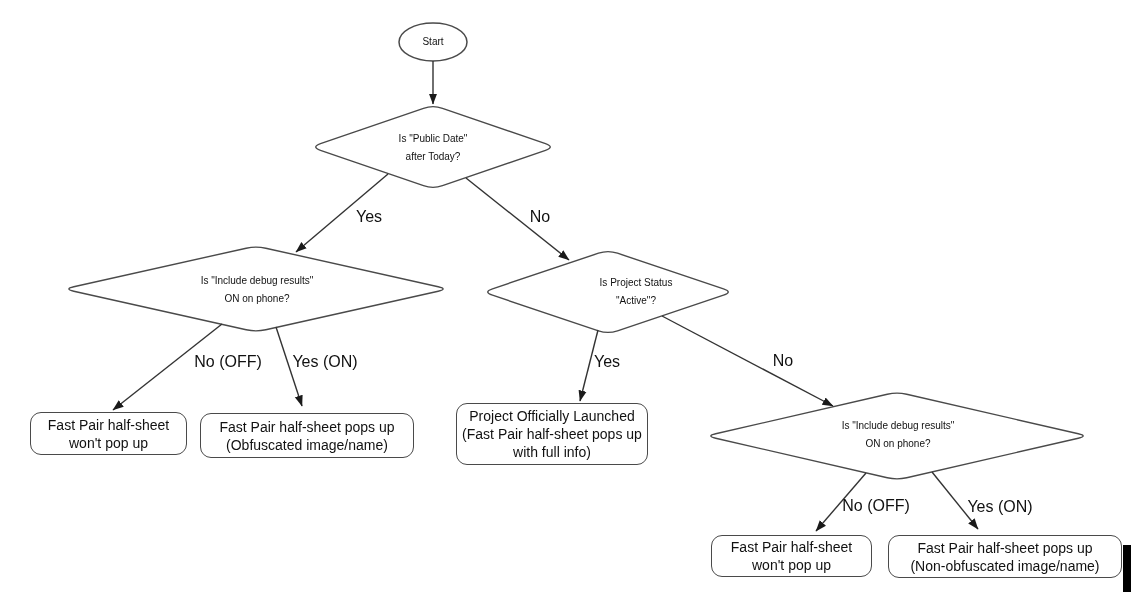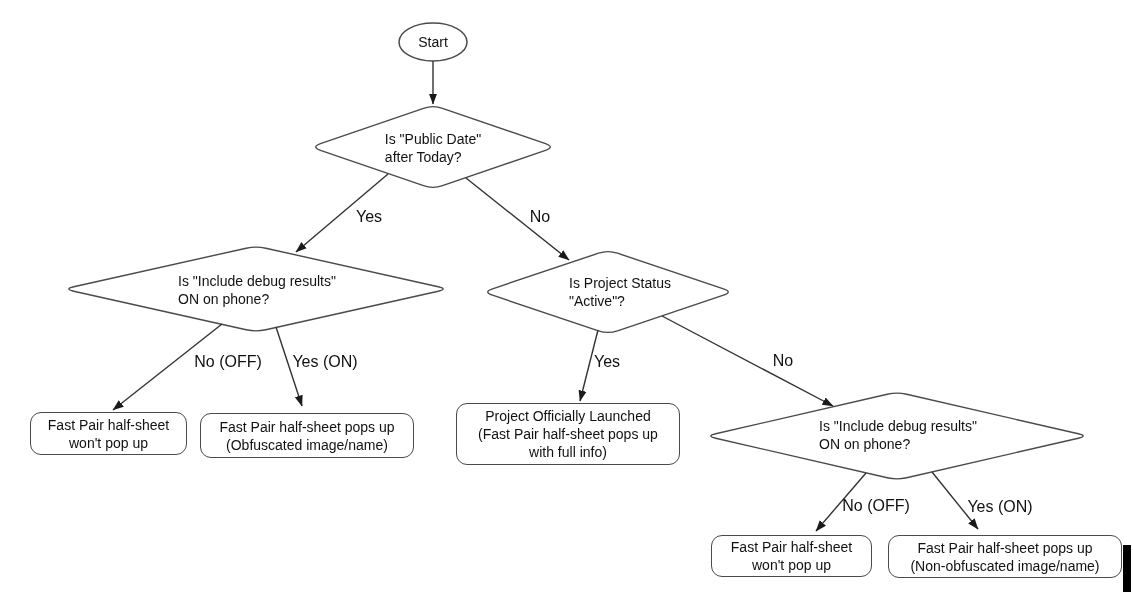--- a/index.html
+++ b/index.html
@@ -12,22 +12,22 @@
   body{font-family:"Liberation Sans", sans-serif;}
   .stage{
     position:relative;width:1133px;height:598px;background:var(--bg);overflow:hidden;
   }
   .stage svg{position:absolute;left:0;top:0;}
   .diamond{fill:#fff;stroke:var(--stroke);stroke-width:1.4;}
   .shape-ellipse{fill:#fff;stroke:var(--stroke);stroke-width:1.5;}
   .edge-line{stroke:var(--edge);stroke-width:1.4;fill:none;}
   .node-label{
     position:absolute;transform:translate(-50%,-50%);
-    text-align:left;white-space:pre-line;
-    font-size:14px;line-height:18px;color:var(--text);
+    text-align:center;white-space:pre-line;
+    font-size:10px;line-height:18px;color:var(--text);
   }
   .edge-label{
     position:absolute;transform:translate(-50%,-50%);
     font-size:16px;color:var(--text);white-space:nowrap;
   }
   .box{
     position:absolute;border:1.5px solid var(--stroke);border-radius:11px;
     background:#fff;display:flex;align-items:center;justify-content:center;
     box-sizing:border-box;
   }
@@ -66,34 +66,34 @@
     <line class="edge-line" x1="662" y1="316" x2="833" y2="406" marker-end="url(#arrow)"></line>
     <line class="edge-line" x1="866" y1="473" x2="816" y2="531" marker-end="url(#arrow)"></line>
     <line class="edge-line" x1="932" y1="472" x2="978" y2="529" marker-end="url(#arrow)"></line>
   </svg>
 
   <div class="node-label" style="left:433px;top:42px;">Start</div>
   <div class="node-label" style="left:433px;top:148px;">Is "Public Date"
 after Today?</div>
   <div class="node-label" style="left:257px;top:290px;">Is "Include debug results"
 ON on phone?</div>
-  <div class="node-label" style="left:620px;top:292px;">Is Project Status
+  <div class="node-label" style="left:636px;top:292px;">Is Project Status
 "Active"?</div>
   <div class="node-label" style="left:898px;top:435px;">Is "Include debug results"
 ON on phone?</div>
 
   <div class="box" style="left:30px;top:412px;width:157px;height:43px;">
     <span>Fast Pair half-sheet
 won't pop up</span>
   </div>
   <div class="box" style="left:200px;top:413px;width:214px;height:45px;">
     <span>Fast Pair half-sheet pops up
 (Obfuscated image/name)</span>
   </div>
-  <div class="box" style="left:456px;top:403px;width:224px;height:62px;">
+  <div class="box" style="left:456px;top:403px;width:192px;height:62px;">
     <span>Project Officially Launched
 (Fast Pair half-sheet pops up
 with full info)</span>
   </div>
   <div class="box" style="left:711px;top:535px;width:161px;height:42px;">
     <span>Fast Pair half-sheet
 won't pop up</span>
   </div>
   <div class="box" style="left:888px;top:535px;width:234px;height:43px;">
     <span>Fast Pair half-sheet pops up

